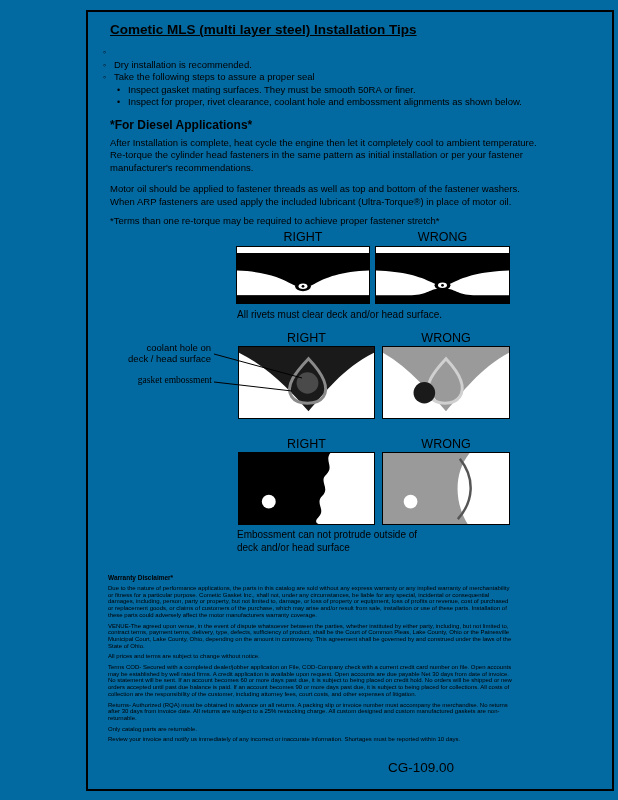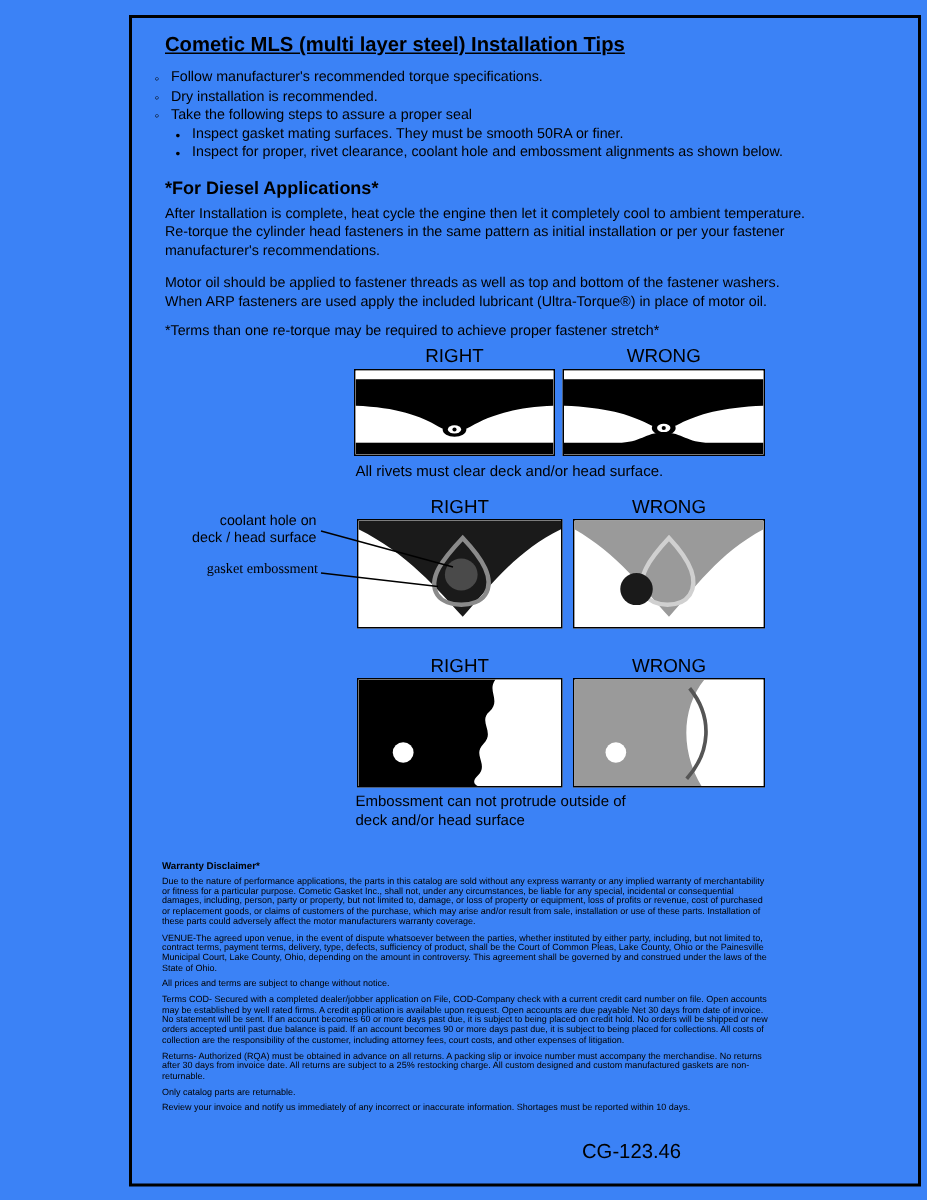--- a/index.html
+++ b/index.html
@@ -2,21 +2,21 @@
 <html><head>
 <meta charset="utf-8">
 <style>
   * { margin: 0; padding: 0; box-sizing: border-box; }
   html, body { background: #fff; }
   body {
     width: 618px; height: 800px;
     font-family: "Liberation Sans", sans-serif;
     color: #000;
   }
-  .page { position: relative; width: 618px; height: 800px; background: #3b82f6; overflow: hidden; }
+  .page { position: relative; width: 618px; height: 800px; background: #0369a1; overflow: hidden; }
   .frame {
     position: absolute; left: 86px; top: 10px; width: 528px; height: 781px;
     border: 2px solid #000;
   }
 
   
   .content-col { position: absolute; left: 110px; top: 22px; width: 430px; }
   .title { font-size: 13.5px; font-weight: bold; text-decoration: underline; margin-bottom: 9px; }
   .bullets { margin-left: -7px; margin-bottom: 9px; font-size: 9.5px; line-height: 12.5px; }
   .b-row { display: flex; }
@@ -48,21 +48,20 @@
 
 <div class="page">
   <div class="frame"></div>
 
   <div class="content-col">
     <div class="title">Cometic MLS (multi layer steel) Installation Tips</div>
 
     <div class="bullets">
       <div class="b-row">
         <span class="b-mark">◦</span>
-        <span>Follow manufacturer's recommended torque specifications.</span>
       </div>
       <div class="b-row">
         <span class="b-mark">◦</span>
         <span>Dry installation is recommended.</span>
       </div>
       <div class="b-row">
         <span class="b-mark">◦</span>
         <span>Take the following steps to assure a proper seal</span>
       </div>
       <div class="b-row sub">
@@ -153,14 +152,14 @@
     <div class="disc-heading">Warranty Disclaimer*</div>
     <p>Due to the nature of performance applications, the parts in this catalog are sold without any express warranty or any implied warranty of merchantability or fitness for a particular purpose. Cometic Gasket Inc., shall not, under any circumstances, be liable for any special, incidental or consequential damages, including, person, party or property, but not limited to, damage, or loss of property or equipment, loss of profits or revenue, cost of purchased or replacement goods, or claims of customers of the purchase, which may arise and/or result from sale, installation or use of these parts. Installation of these parts could adversely affect the motor manufacturers warranty coverage.</p>
     <p>VENUE-The agreed upon venue, in the event of dispute whatsoever between the parties, whether instituted by either party, including, but not limited to, contract terms, payment terms, delivery, type, defects, sufficiency of product, shall be the Court of Common Pleas, Lake County, Ohio or the Painesville Municipal Court, Lake County, Ohio, depending on the amount in controversy. This agreement shall be governed by and construed under the laws of the State of Ohio.</p>
     <p>All prices and terms are subject to change without notice.</p>
     <p>Terms COD- Secured with a completed dealer/jobber application on File, COD-Company check with a current credit card number on file. Open accounts may be established by well rated firms. A credit application is available upon request. Open accounts are due payable Net 30 days from date of invoice. No statement will be sent. If an account becomes 60 or more days past due, it is subject to being placed on credit hold. No orders will be shipped or new orders accepted until past due balance is paid. If an account becomes 90 or more days past due, it is subject to being placed for collections. All costs of collection are the responsibility of the customer, including attorney fees, court costs, and other expenses of litigation.</p>
     <p>Returns- Authorized (RQA) must be obtained in advance on all returns. A packing slip or invoice number must accompany the merchandise. No returns after 30 days from invoice date. All returns are subject to a 25% restocking charge. All custom designed and custom manufactured gaskets are non-returnable.</p>
     <p>Only catalog parts are returnable.</p>
     <p>Review your invoice and notify us immediately of any incorrect or inaccurate information. Shortages must be reported within 10 days.</p>
   </div>
 
-  <div class="footer-code">CG-123.46</div>
+  <div class="footer-code">CG-109.00</div>
 </div>
 
 </body></html>

